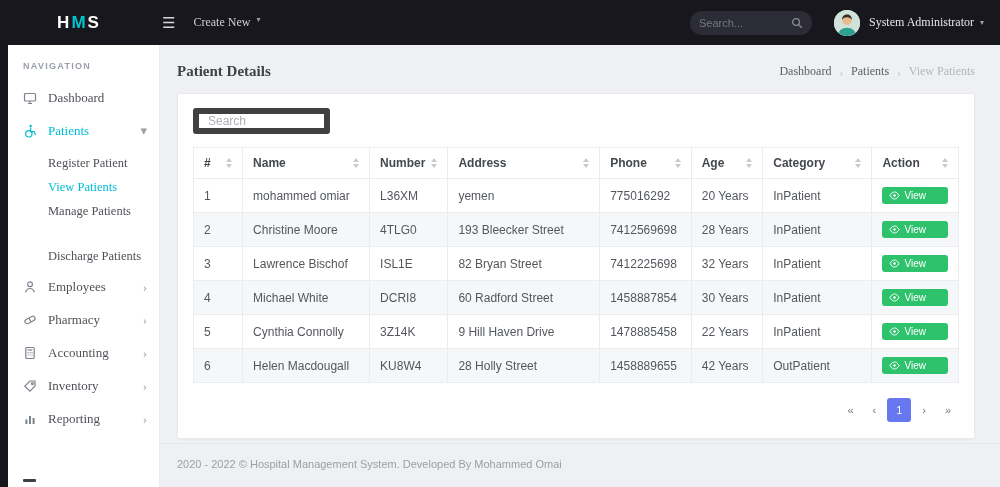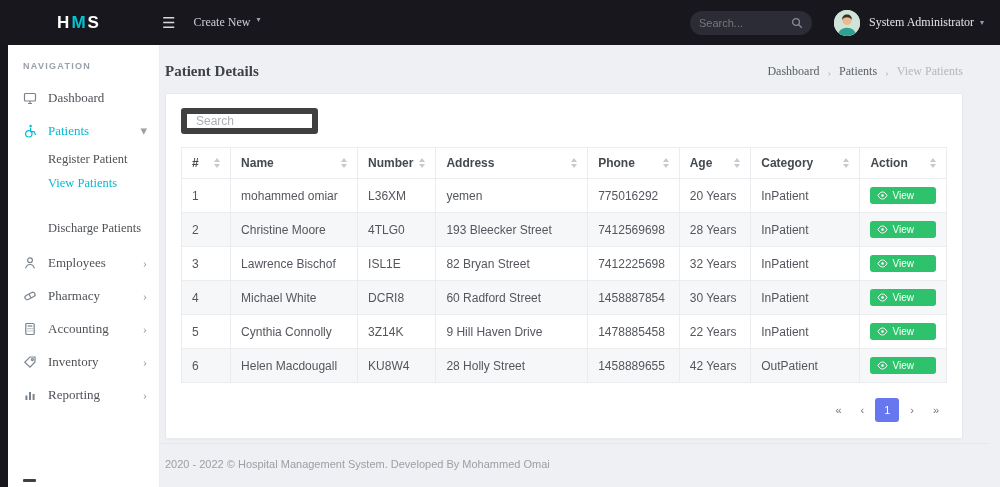--- a/index.html
+++ b/index.html
@@ -25,28 +25,28 @@
   .avatar { width:26px; height:26px; border-radius:50%; overflow:hidden; background:#cfe3d8; margin-right:9px; flex:none; cursor:pointer; }
   .user-menu { display:flex; align-items:center; gap:6px; color:#e4e4ea; font-size:12px; margin-right:16px; cursor:pointer; }
 
   
   .sidebar { position:absolute; left:8px; top:45px; width:152px; height:442px; background:#ffffff; border-right:1px solid #ececef; z-index:10; }
   .nav-label { font-size:9px; font-weight:bold; letter-spacing:1.3px; color:#9aa0ab; margin:16px 0 10px 15px; }
   .side-item { display:flex; align-items:center; height:33px; padding:0 12px 0 15px; font-family:"Liberation Serif", serif; font-size:13px; color:#4e5257; cursor:pointer; }
   .side-item .ic { width:16px; margin-right:9px; color:#7b838d; display:flex; align-items:center; }
   .side-item .chev { margin-left:auto; color:#9aa0a8; font-size:13px; line-height:1; }
   .side-item.active, .side-item.active .ic { color:#00bcd4; }
-  .sub-item { display:flex; align-items:center; height:24px; padding-left:40px; font-family:"Liberation Serif", serif; font-size:12.5px; color:#4e5257; cursor:pointer; }
+  .sub-item { display:flex; align-items:flex-end; height:24px; padding-left:40px; font-family:"Liberation Serif", serif; font-size:12.5px; color:#4e5257; cursor:pointer; }
   .sub-item.active { color:#00bcd4; }
   .gap-top { margin-top:21px; }
   .grp-top { margin-top:6px; }
   .cutoff { position:absolute; left:15px; bottom:5px; width:13px; height:3px; background:#3c4146; border-radius:1px; }
 
   
-  .main { position:absolute; left:148px; top:45px; width:840px; height:442px; display:flex; flex-direction:column; background:#eef0f3; }
+  .main { position:absolute; left:160px; top:45px; width:840px; height:442px; display:flex; flex-direction:column; background:#eef0f3; }
   .page-header { display:flex; justify-content:space-between; align-items:center; padding:18px 25px 0 17px; }
   .page-title { font-family:"Liberation Serif", serif; font-size:15px; font-weight:bold; color:#3e4247; }
   .breadcrumb { display:flex; align-items:center; gap:8px; font-family:"Liberation Serif", serif; font-size:12px; color:#5b6065; }
   .breadcrumb .sep { color:#b9bcc1; font-size:11px; }
   .breadcrumb .muted { color:#b4b7bb; }
 
   .card { margin:13px 25px 0 17px; background:#fff; border:1px solid #e8e9ed; box-shadow:0 1px 2px rgba(0,0,0,0.03); padding:14px 15px 16px; border-radius:2px; }
   .table-search { width:137px; height:26px; border:6px solid #404040; border-radius:3px; padding:0 9px; font-size:12px; color:#555; outline:none; }
   .table-search::placeholder { color:#aab0b6; }
 
@@ -127,20 +127,23 @@
       </span>
       <span>Patients</span>
       <span class="chev">▾</span>
     </div>
 
     <div class="sub-item">
       <span>Register Patient</span>
     </div>
     <div class="sub-item active">
       <span>View Patients</span>
+    </div>
+    <div class="sub-item">
+      <span>Manage Patients</span>
     </div>
     <div class="sub-item gap-top">
       <span>Discharge Patients</span>
     </div>
 
     <div class="side-item grp-top">
       <span class="ic">
         <svg width="14" height="14" viewBox="0 0 14 14" fill="none" stroke="currentColor" stroke-width="1.2">
             <circle cx="7" cy="4.3" r="2.4"></circle>
             <path d="M2.6 12.4c.8-2.7 2.5-3.9 4.4-3.9s3.6 1.2 4.4 3.9"></path>

